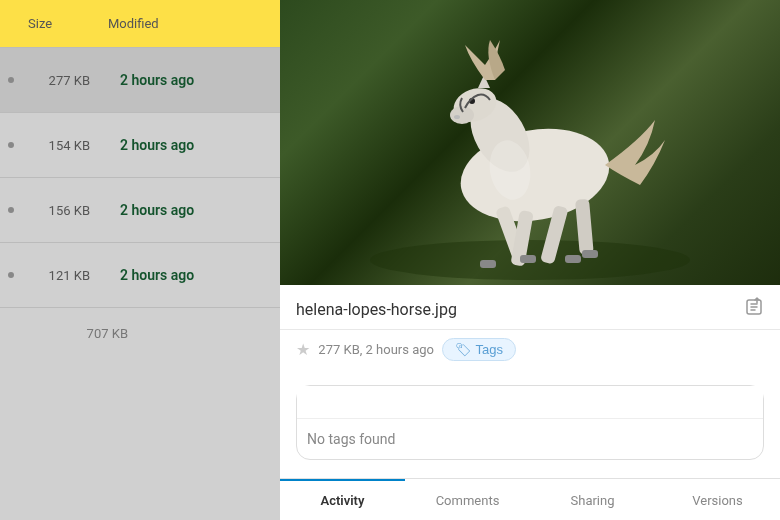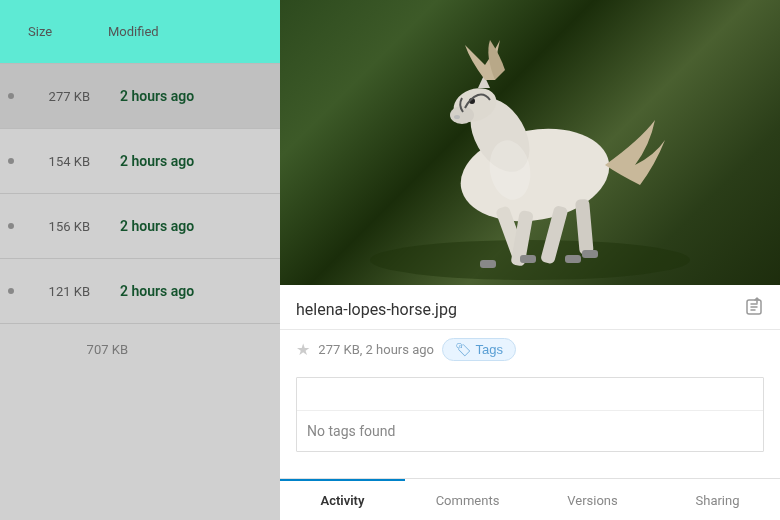--- a/index.html
+++ b/index.html
@@ -17,22 +17,22 @@
       width: 280px;
       height: 520px;
       background: #d0d0d0;
       flex-shrink: 0;
       display: flex;
       flex-direction: column;
     }
 
     .list-header {
       display: flex;
-      padding: 24px 16px;
-      background: #5eead4;
+      padding: 16px 16px;
+      background: #fde047;
       border-bottom: 1px solid #bbb;
     }
 
     .header-size {
       color: #555;
       font-size: 13px;
       width: 80px;
       margin-left: 12px;
     }
 
@@ -170,23 +170,23 @@
       color: #5a9fd4;
       font-size: 13px;
       cursor: pointer;
     }
 
     .tags-button .tag-icon {
       font-size: 13px;
     }
 
     .tags-dropdown {
-      margin: 8px 16px;
+      margin: 16px 16px;
       border: 1px solid #ddd;
-      border-radius: 1px;
+      border-radius: 14px;
       background: #fff;
     }
 
     .tags-input {
       width: 100%;
       border: none;
       outline: none;
       padding: 8px 10px;
       font-size: 14px;
       border-bottom: 1px solid #eee;
@@ -332,19 +332,19 @@
   </div>
 
   <div class="bottom-tabs">
     <div class="tab active">
       <span>Activity</span>
     </div>
     <div class="tab">
       <span>Comments</span>
     </div>
     <div class="tab">
+      <span>Sharing</span>
+    </div>
+    <div class="tab">
       <span>Versions</span>
     </div>
-    <div class="tab">
-      <span>Sharing</span>
-    </div>
   </div>
 </div>
 
 </body></html>

